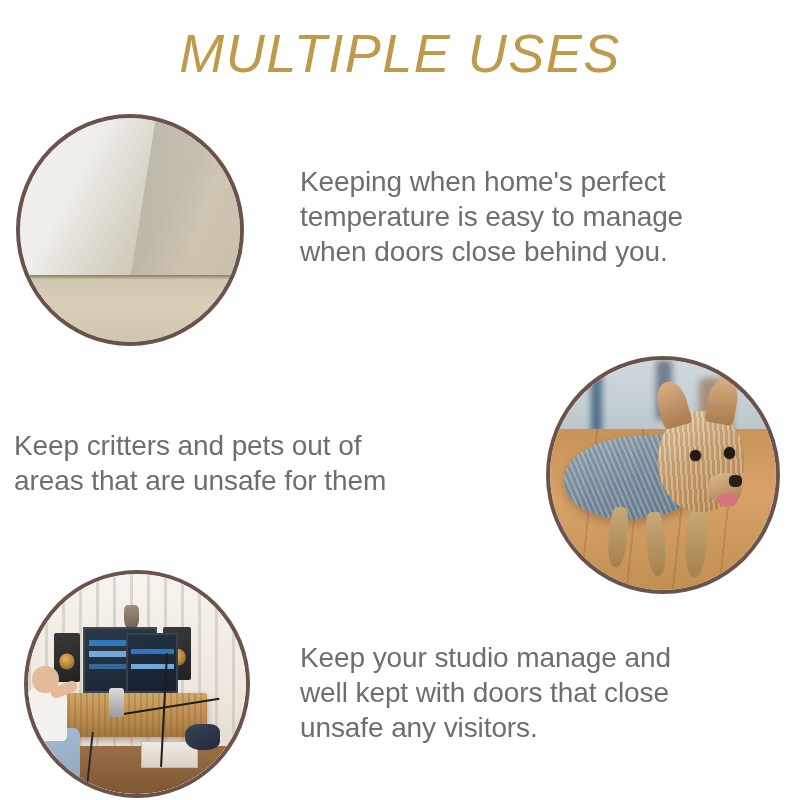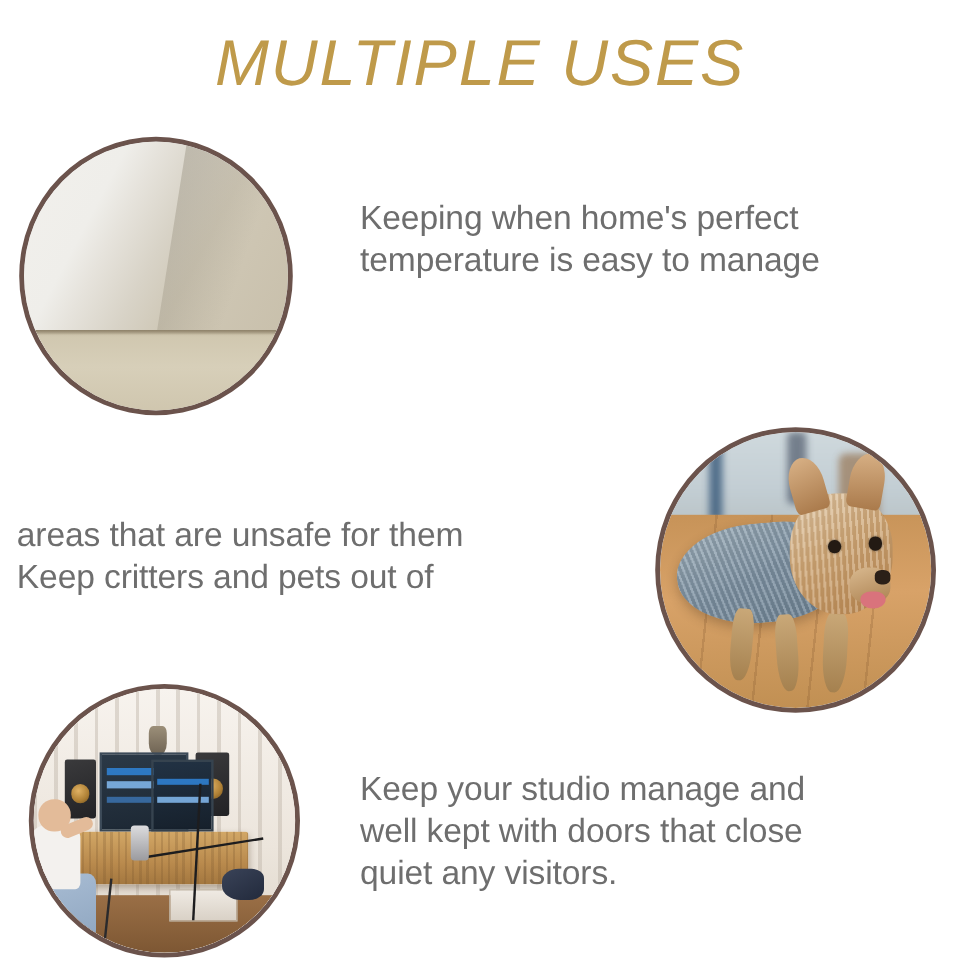--- a/index.html
+++ b/index.html
@@ -449,25 +449,26 @@
       <div class="wall-edge"></div>
       <div class="wall-floor"></div>
       <div class="wall-seam"></div>
 
     </div>
   </div>
 
   <div class="copy" id="copy-thermostat">
     <span class="line">Keeping when home's perfect</span>
     <span class="line">temperature is easy to manage</span>
+    <span class="line">when doors close behind you.</span>
   </div>
 
   <div class="copy" id="copy-pets">
+    <span class="line">Keep critters and pets out of</span>
     <span class="line">areas that are unsafe for them</span>
-    <span class="line">Keep critters and pets out of</span>
   </div>
 
   <div class="photo-circle" id="circle-dog">
     <div class="photo-inner">
       <div class="dog-scene">
         <div class="dog-backwall"></div>
         <div class="dog-blur-a"></div>
         <div class="dog-blur-b"></div>
         <div class="dog-blur-c"></div>
         <div class="dog-floor"></div>
@@ -527,16 +528,16 @@
         <div class="studio-person-body"></div>
         <div class="studio-person-head"></div>
         <div class="studio-person-arm"></div>
       </div>
     </div>
   </div>
 
   <div class="copy" id="copy-studio">
     <span class="line">Keep your studio manage and</span>
     <span class="line">well kept with doors that close</span>
-    <span class="line">quiet any visitors.</span>
+    <span class="line">unsafe any visitors.</span>
   </div>
 
 </div>
 
 </body></html>

